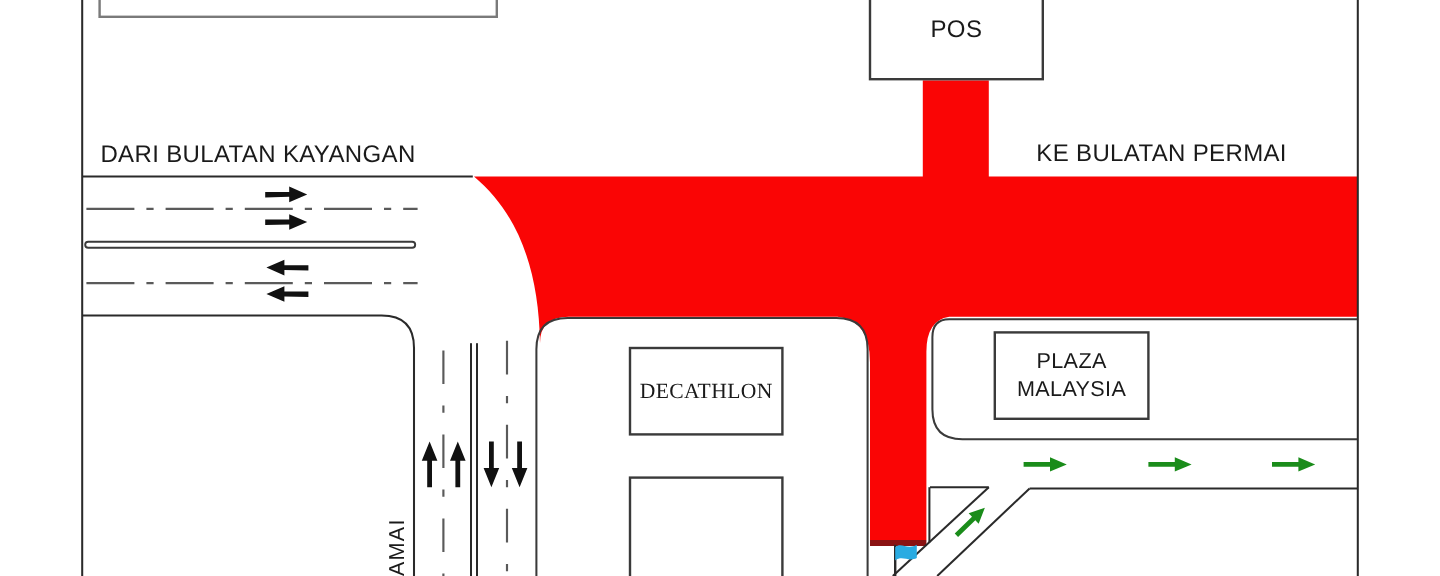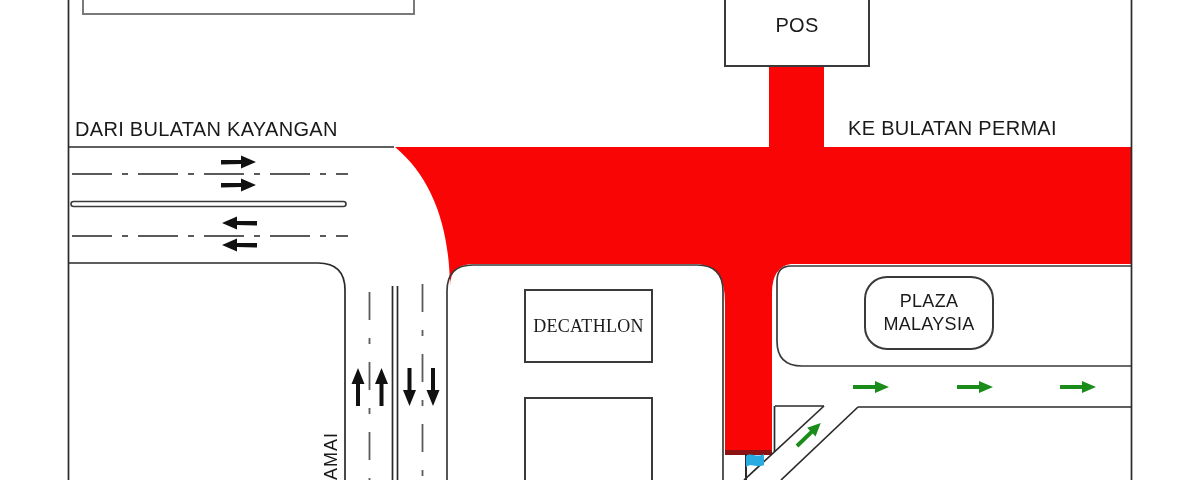--- a/index.html
+++ b/index.html
@@ -3,21 +3,21 @@
 <meta charset="utf-8">
 <style>
   html,body{margin:0;padding:0;background:#fff;}
   .stage{
     position:relative;width:1200px;height:480px;background:#ffffff;
     overflow:hidden;font-family:"Liberation Sans",sans-serif;color:#1a1a1a;
   }
   .road-layer{position:absolute;left:0;top:0;}
   .road-label{
     position:absolute;font-size:20px;letter-spacing:.3px;color:#1a1a1a;
-    white-space:nowrap;
+    text-align:center;white-space:nowrap;
   }
   .map-box{
     position:absolute;background:#fff;border:2px solid #3a3a3a;
     display:flex;flex-direction:column;align-items:center;justify-content:center;
     font-size:18px;line-height:23px;text-align:center;letter-spacing:.3px;
   }
   .map-box--pos{font-size:20px;}
   .map-box--frame{border:2px solid #7a7a7a;}
   .label-vertical{
     position:absolute;left:301px;top:446px;width:60px;height:20px;
@@ -118,18 +118,18 @@
   <div class="map-box map-box--pos" style="left:724px;top:-16px;width:142px;height:79px;">
     <div>POS</div>
   </div>
 
   <div class="map-box" style="left:524px;top:289px;width:125px;height:70px;font-family:Liberation Serif, serif;">
     <div>DECATHLON</div>
   </div>
 
   <div class="map-box" style="left:524px;top:397px;width:125px;height:120px;"></div>
 
-  <div class="map-box" style="left:864px;top:276px;width:126px;height:70px;border-radius:23px;">
+  <div class="map-box" style="left:828px;top:276px;width:126px;height:70px;">
     <div>PLAZA</div>
     <div>MALAYSIA</div>
   </div>
 
 </div>
 
 </body></html>

